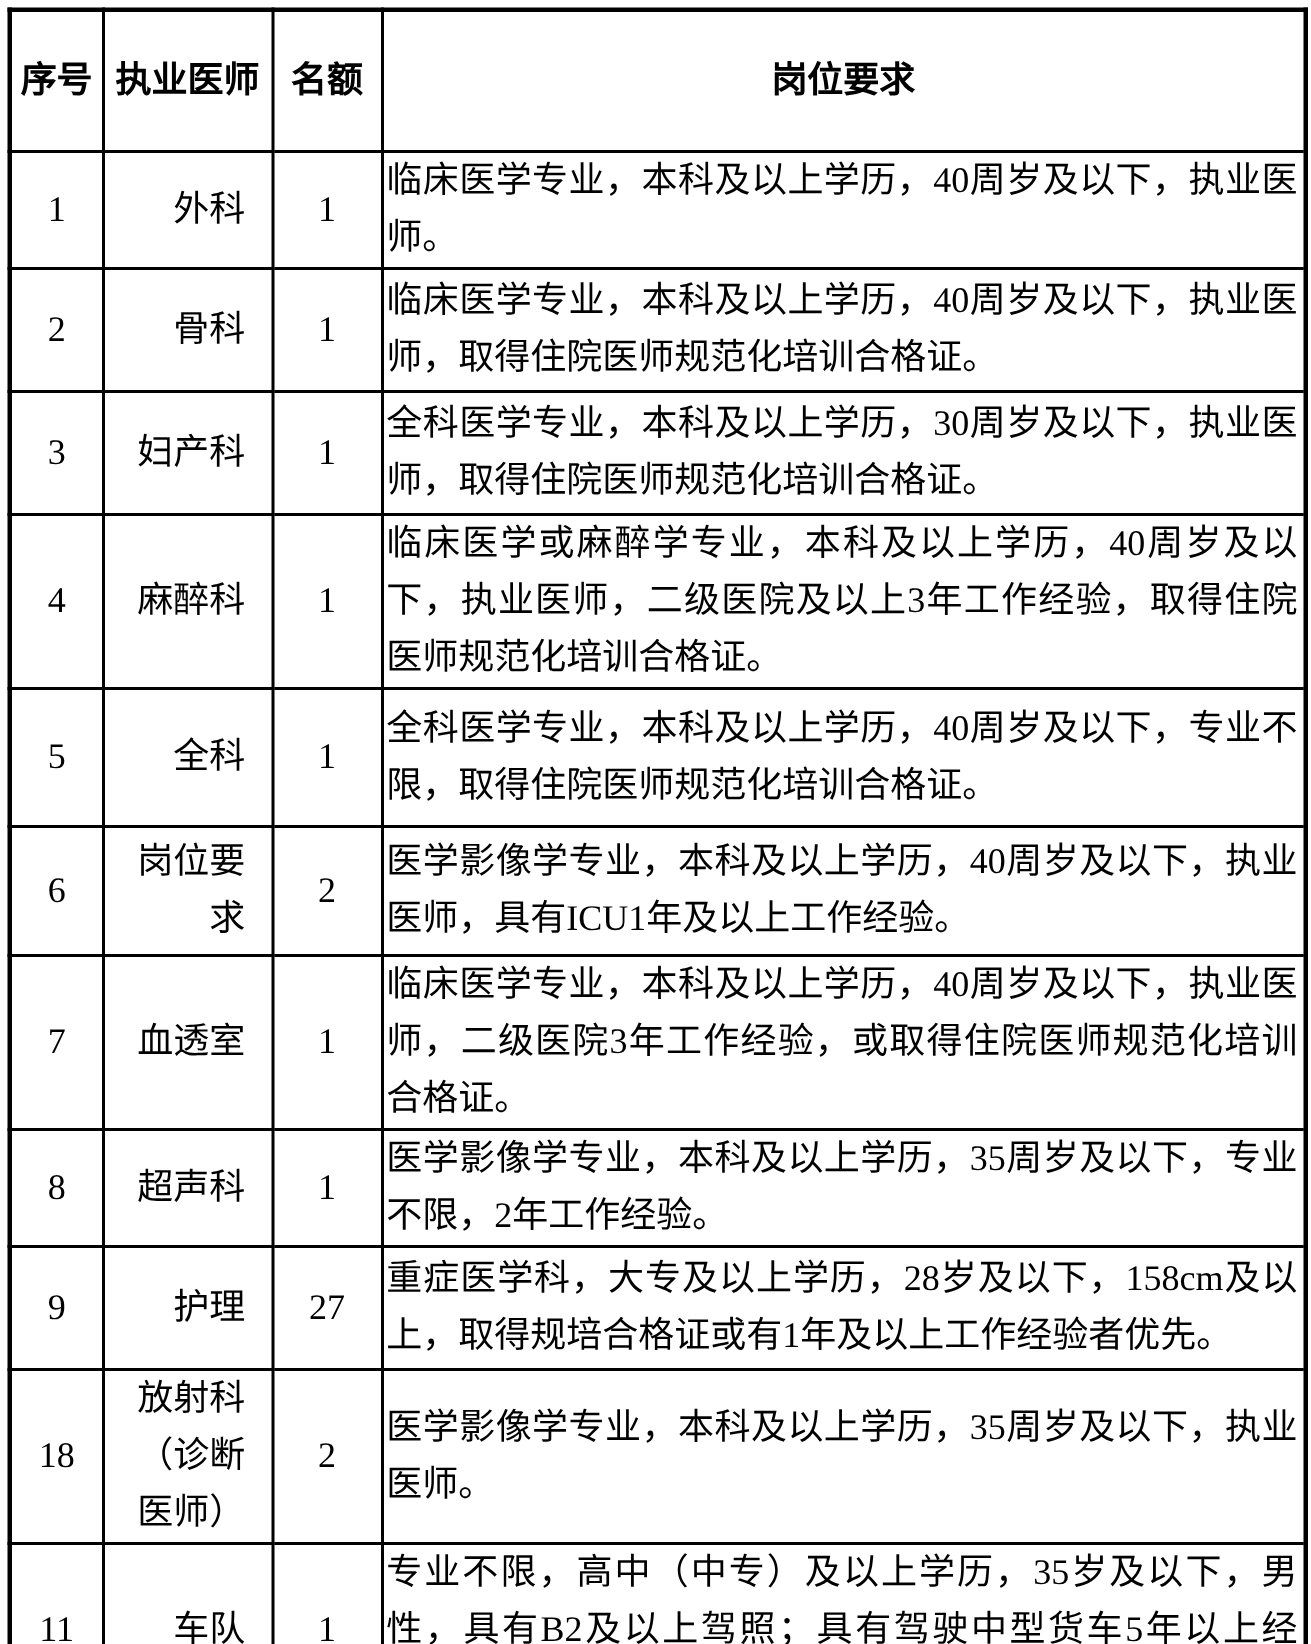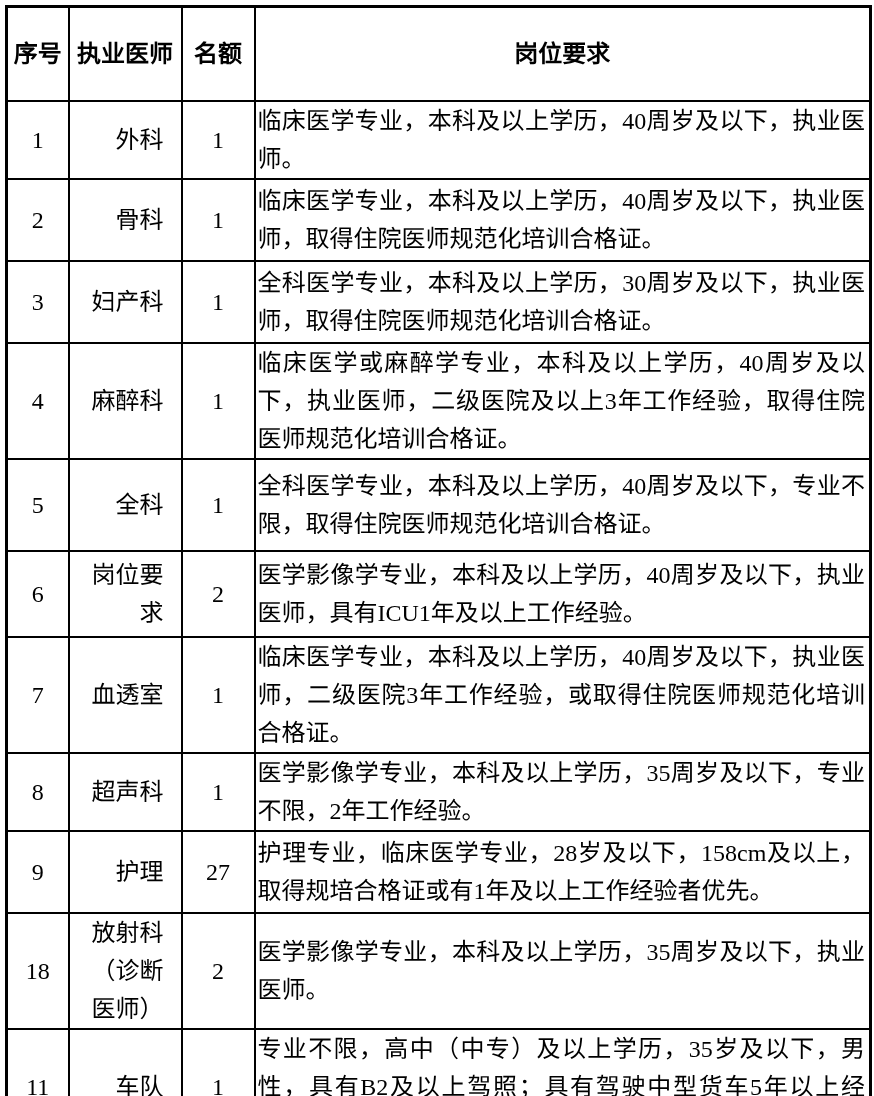--- a/index.html
+++ b/index.html
@@ -143,21 +143,21 @@
     <td class="cell-no">8</td>
     <td class="cell-pos">超声科</td>
     <td class="cell-quota">1</td>
     <td class="cell-req">医学影像学专业，本科及以上学历，35周岁及以下，专业不限，2年工作经验。</td>
   </tr>
 
   <tr>
     <td class="cell-no">9</td>
     <td class="cell-pos">护理</td>
     <td class="cell-quota">27</td>
-    <td class="cell-req">护理专业，临床医学专业，28岁及以下，158cm及以上，取得规培合格证或有1年及以上工作经验者优先。</td>
+    <td class="cell-req">重症医学科，大专及以上学历，28岁及以下，158cm及以上，取得规培合格证或有1年及以上工作经验者优先。</td>
   </tr>
 
   <tr>
     <td class="cell-no">18</td>
     <td class="cell-pos">放射科（诊断医师）</td>
     <td class="cell-quota">2</td>
     <td class="cell-req">医学影像学专业，本科及以上学历，35周岁及以下，执业医师。</td>
   </tr>
 
   <tr>

